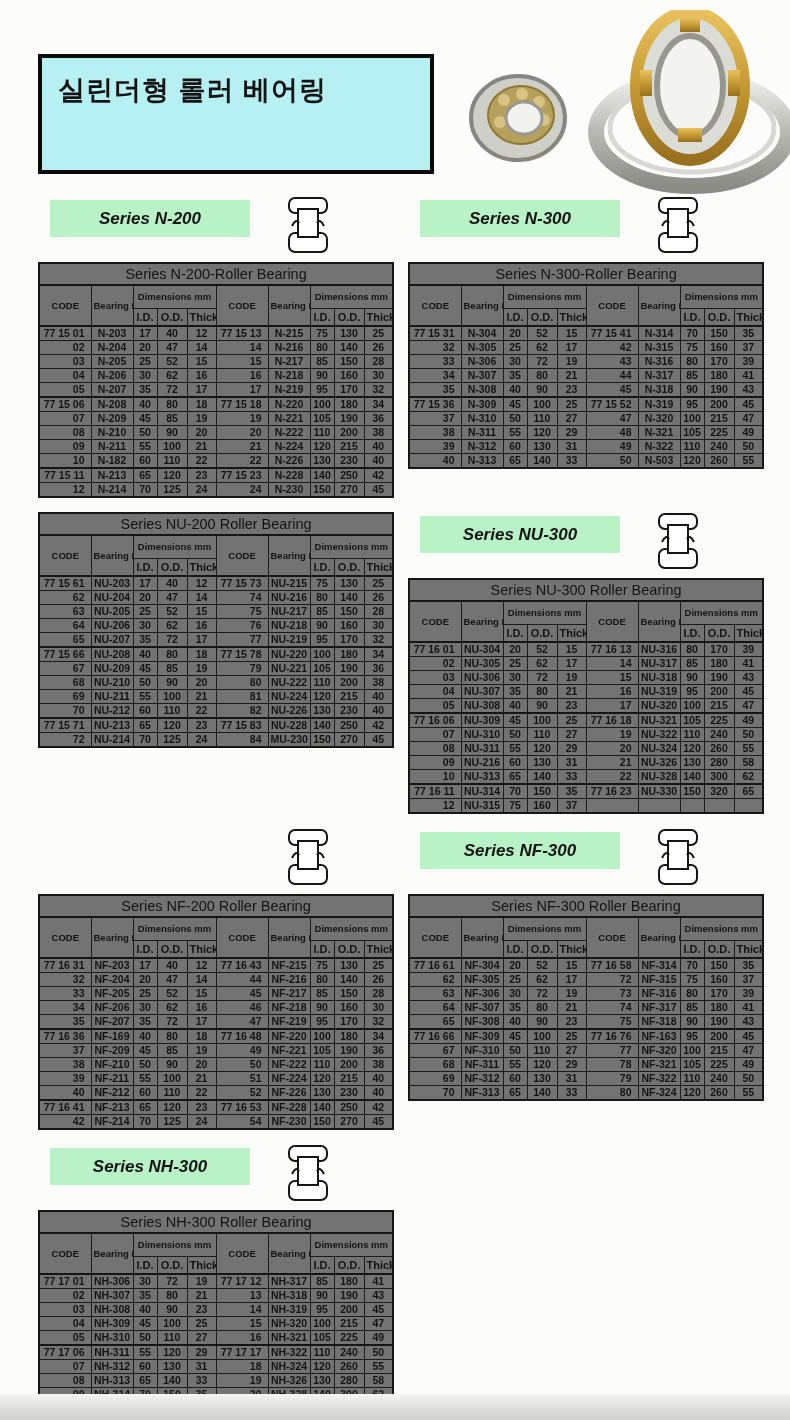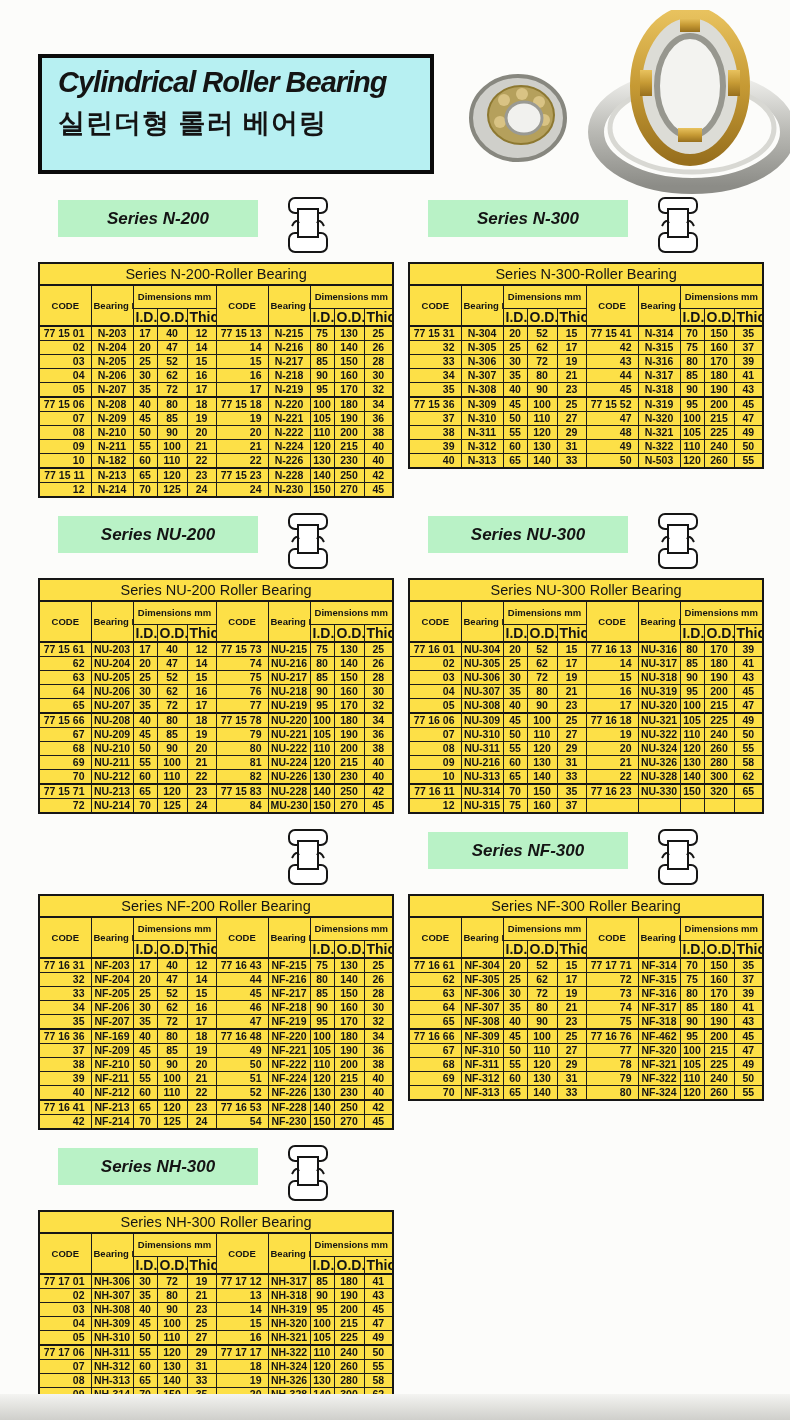--- a/index.html
+++ b/index.html
@@ -12,48 +12,47 @@
   .title-en{font-size:29px;font-weight:800;font-style:italic;letter-spacing:-1px;white-space:nowrap;}
   .title-ko{font-size:27px;font-weight:800;margin-top:6px;letter-spacing:1px;}
   .photos{position:absolute;left:440px;top:10px;width:350px;height:186px;}
   
   .sections{display:grid;grid-template-columns:354px 354px;column-gap:16px;row-gap:14px;
             padding:0 0 0 38px;align-items:start;}
   .section{width:354px;}
   .section-head{position:relative;height:66px;}
   .series-label{position:absolute;left:12px;top:4px;width:200px;height:37px;background:#b9f2c6;
                 display:flex;align-items:center;justify-content:center;
-                font-weight:bold;font-style:italic;font-size:17px;margin-left:8px;}
+                font-weight:bold;font-style:italic;font-size:17px;}
   .cross-icon{position:absolute;left:242px;top:0;}
   
-  table.bearing{border-collapse:collapse;width:354px;table-layout:fixed;background:#fde047;
+  table.bearing{border-collapse:collapse;width:354px;table-layout:fixed;background:#737373;
                 border:2px solid #161616;}
   .bearing th,.bearing td{border:1px solid #1c1c1c;overflow:hidden;white-space:nowrap;
                           padding:0 2px;box-sizing:border-box;}
   .bearing th.title{font-size:14.5px;font-weight:normal;height:22px;text-align:center;
                     border-bottom:2px solid #161616;}
   .bearing tr.hdr th{font-size:9.5px;font-weight:bold;height:23px;}
-  .bearing tr.hdr2 th{font-size:14px;font-weight:bold;height:18px;border-bottom:2px solid #161616;}
+  .bearing tr.hdr2 th{font-size:11px;font-weight:bold;height:18px;border-bottom:2px solid #161616;}
   .bearing tbody td{font-size:10.5px;font-weight:bold;height:13px;line-height:13px;}
   .bearing td.code{text-align:right;padding-right:6px;}
   .bearing td.bear{text-align:center;}
   .bearing td.num{text-align:center;}
   .bearing tr.group-start td{border-top:2px solid #161616;}
   
   .scan-edge{position:absolute;left:0;bottom:0;width:790px;height:26px;
              background:linear-gradient(#f4f4f1,#cfcfcb);}
 </style>
 </head>
 <body>
 
 <div class="page">
 
   <div class="header">
     <div class="title-box">
-      <div class="title-en">Cylindrical Roller Bearing</div>
       <div class="title-ko">실린더형 롤러 베어링</div>
     </div>
     <div class="photos">
       <svg width="350" height="186" viewBox="0 0 350 186">
         <defs>
           <linearGradient id="steelg" x1="0" y1="0" x2="0" y2="1">
             <stop offset="0" stop-color="#efefec"></stop>
               <stop offset="0.5" stop-color="#b9b9b4"></stop>
               <stop offset="1" stop-color="#8c8c87"></stop>
           </linearGradient>
@@ -449,32 +448,20 @@
               <td class="code">50</td>
               <td class="bear">N-503</td>
               <td class="num">120</td>
               <td class="num">260</td>
               <td class="num">55</td>
             </tr>
           </tbody>
      </table>
       </div>
       <div class="section">
-        <div class="section-head">
-       <div class="series-label">Series NU-200</div>
-       <div class="cross-icon"><svg width="56" height="58" viewBox="0 0 56 58">
-  <g fill="#fff" stroke="#151515" stroke-width="2">
-    <rect x="9" y="2" width="38" height="15" rx="6"></rect>
-    <rect x="9" y="37" width="38" height="19" rx="6"></rect>
-    <rect x="18" y="13" width="20" height="28"></rect>
-    <path d="M12 30 q4 -8 7 -3" fill="none"></path>
-    <path d="M44 30 q-4 -8 -7 -3" fill="none"></path>
-  </g>
-            </svg></div>
-     </div>
      <table class="bearing">
        <colgroup>
          <col style="width:52px">
             <col style="width:42px">
             <col style="width:24px">
             <col style="width:30px">
             <col style="width:29px">
          <col style="width:52px">
             <col style="width:42px">
             <col style="width:24px">
@@ -1086,21 +1073,21 @@
               <th>Thick</th>
          </tr>
        </thead>
        <tbody>
             <tr class="group-start">
               <td class="code">77 16 61</td>
               <td class="bear">NF-304</td>
               <td class="num">20</td>
               <td class="num">52</td>
               <td class="num">15</td>
-              <td class="code">77 17 71</td>
+              <td class="code">77 16 58</td>
               <td class="bear">NF-314</td>
               <td class="num">70</td>
               <td class="num">150</td>
               <td class="num">35</td>
             </tr>
             <tr class="">
               <td class="code">62</td>
               <td class="bear">NF-305</td>
               <td class="num">25</td>
               <td class="num">62</td>
@@ -1147,21 +1134,21 @@
               <td class="num">190</td>
               <td class="num">43</td>
             </tr>
             <tr class="group-start">
               <td class="code">77 16 66</td>
               <td class="bear">NF-309</td>
               <td class="num">45</td>
               <td class="num">100</td>
               <td class="num">25</td>
               <td class="code">77 16 76</td>
-              <td class="bear">NF-462</td>
+              <td class="bear">NF-163</td>
               <td class="num">95</td>
               <td class="num">200</td>
               <td class="num">45</td>
             </tr>
             <tr class="">
               <td class="code">67</td>
               <td class="bear">NF-310</td>
               <td class="num">50</td>
               <td class="num">110</td>
               <td class="num">27</td>

